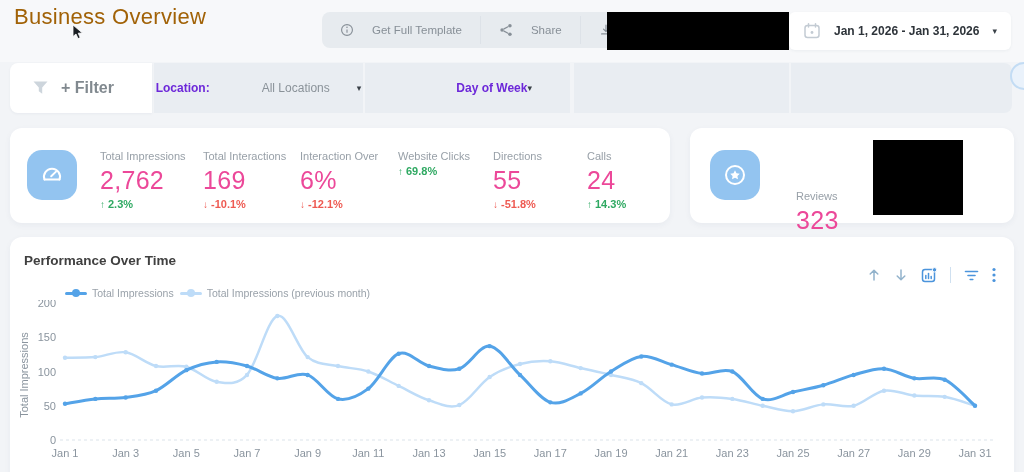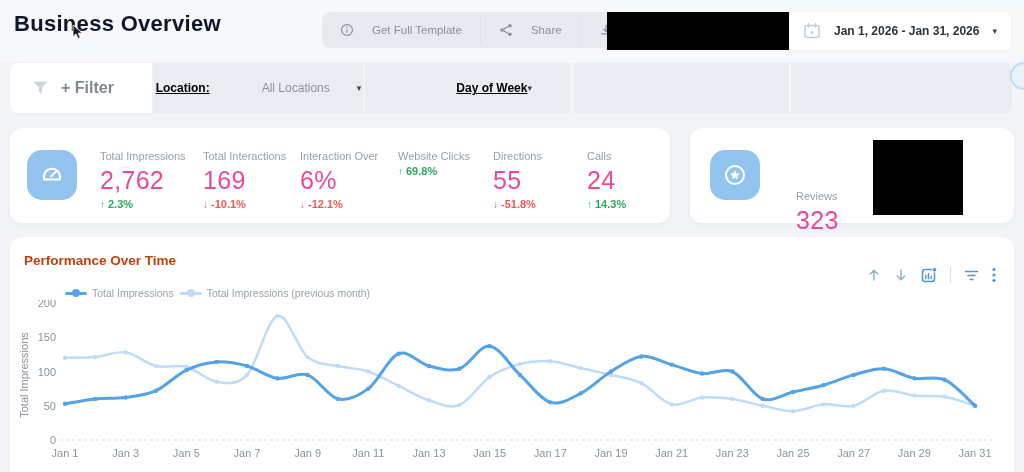--- a/index.html
+++ b/index.html
@@ -5,22 +5,22 @@
   * { margin:0; padding:0; box-sizing:border-box; }
   html,body { width:1024px; height:472px; overflow:hidden; }
   body {
     font-family:"Liberation Sans", sans-serif;
     background:#f2f4f7;
     position:relative;
     color:#3a4148;
   }
   .header-strip { position:absolute; left:0; top:0; width:1024px; height:62px; background:#f7f8fa; }
   .page-title {
-    position:absolute; left:14px; top:11px;
-    font-size:22px; font-weight:700; color:#0f172a; letter-spacing:.3px;
+    position:absolute; left:14px; top:4px;
+    font-size:22px; font-weight:400; color:#a16207; letter-spacing:.3px;
   }
   .cursor { position:absolute; left:72px; top:24px; z-index:40; }
 
   .btn-group {
     position:absolute; left:322px; top:12px; height:36px;
     display:flex; background:#e7ebef; border-radius:8px; overflow:hidden;
   }
   .btn-group .hbtn {
     display:flex; align-items:center; gap:18px; padding:0 18px;
     font-size:11.5px; color:#878f97; background:transparent; border:none;
@@ -53,21 +53,21 @@
   }
   .filter-card .flabel { font-size:16px; font-weight:700; color:#81898f; }
   .fseg {
     position:absolute; top:63px; height:50px; background:#e9edf2;
     display:flex; align-items:center; font-size:12px; color:#454c52;
   }
   .seg-location { left:154px; width:209px; justify-content:center; gap:5px; cursor:pointer; }
   .seg-dow { left:365px; width:205px; justify-content:flex-end; padding:0 38px; cursor:pointer; }
   .seg-e1 { left:574px; width:215px; }
   .seg-e2 { left:791px; width:221px; border-radius:0 8px 8px 0; }
-  .seg-label { font-weight:700; color:#000000;text-decoration:underline; }
+  .seg-label { font-weight:700; color:#6d28d9; }
   .seg-value { color:#8a9299;margin-left:47px; }
   .seg-location .caret { margin-left:22px; }
 
   
   .card { position:absolute; background:#fff; border-radius:12px; box-shadow:0 2px 6px rgba(35,60,90,.05); }
   .kpi-card { left:10px; top:128px; width:660px; height:95px; }
   .reviews-card { left:690px; top:128px; width:324px; height:95px; }
   .icon-tile {
     position:absolute; left:17px; top:22px; width:50px; height:50px;
     border-radius:15px; background:#93c4f0; display:flex; align-items:center; justify-content:center;
@@ -78,21 +78,21 @@
   .metric .mvalue { font-size:25px; color:#ec4899; font-weight:500; margin-top:4px; letter-spacing:.3px; }
   .metric .mdelta { font-size:11px; font-weight:700; margin-top:3px; display:flex; align-items:center; gap:3px; }
   .mdelta.up { color:#2fa962; }
   .mdelta.down { color:#ee5a52; }
   .mdelta .arrow { font-size:10px; }
   .m0{left:90px}.m1{left:193px}.m2{left:290px}.m3{left:388px}.m4{left:483px}.m5{left:577px}
   .reviews-card .metric { left:106px;margin-top:40px; }
 
   
   .chart-card { left:10px; top:237px; width:1004px; height:243px; border-radius:12px 12px 0 0; }
-  .chart-title { position:absolute; left:14px; top:16px; font-size:13.5px; font-weight:600; color:#c2410c; }
+  .chart-title { position:absolute; left:14px; top:16px; font-size:13.5px; font-weight:600; color:#404040; }
   .chart-toolbar {
     position:absolute; right:18px; top:30px; display:flex; align-items:center; gap:13px;
   }
   .tool { color:#4b94dc; cursor:pointer; display:flex; }
   .tool.soft { color:#93b3cc; }
   .tool-sep { width:1px; height:16px; background:#cfe0f0; }
   .legend { position:absolute; left:55px; top:50px; display:flex; gap:6px; align-items:center; }
   .legend-item { display:flex; align-items:center; gap:5px; cursor:pointer; }
   .legend-marker { position:relative; width:22px; height:3px; border-radius:2px; }
   .legend-marker::after {

